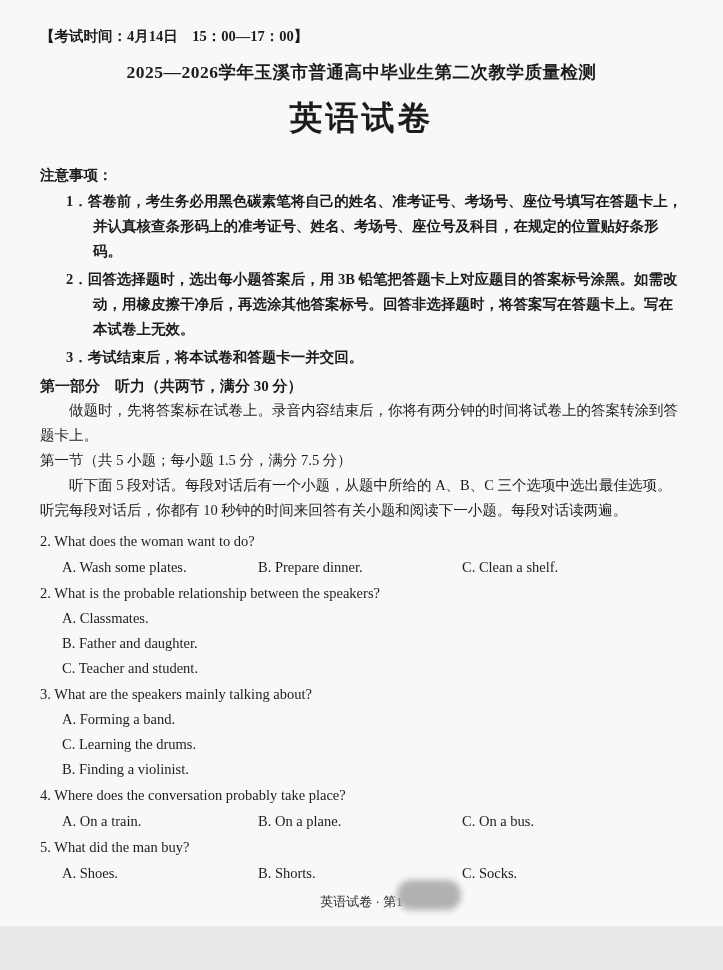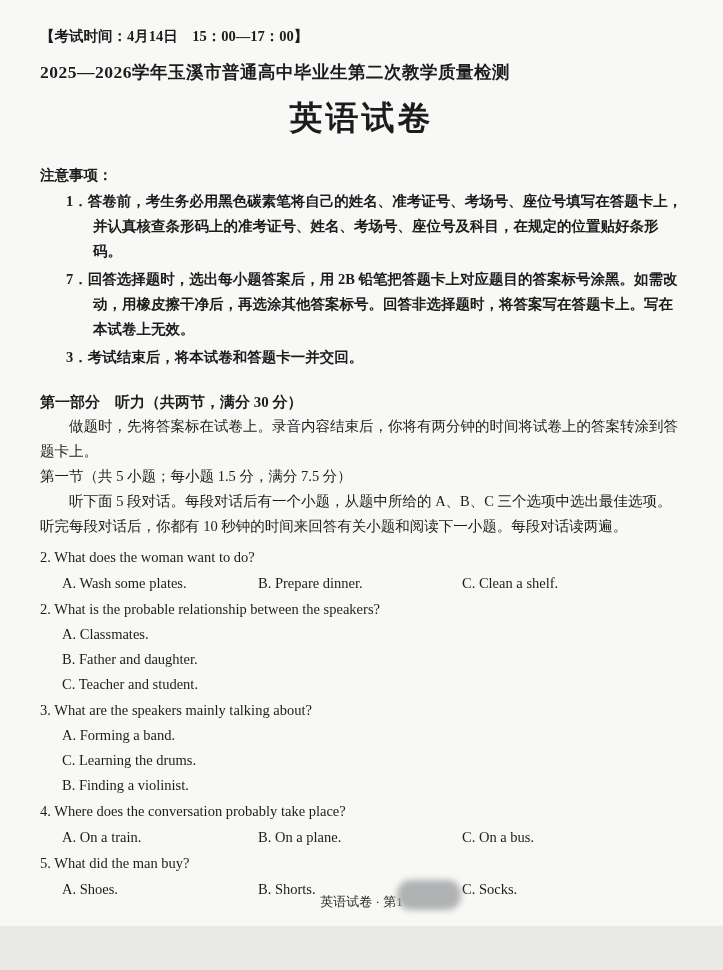--- a/index.html
+++ b/index.html
@@ -14,21 +14,21 @@
     color: #1c1c1c;
     padding: 26px 40px 0 40px;
     overflow: hidden;
   }
   .exam-time {
     font-size: 14.5px;
     font-weight: bold;
     line-height: 20px;
   }
   .main-title {
-    text-align: left;
+    text-align: center;
     font-size: 17.5px;
     font-weight: bold;
     margin-top: 14px;
     line-height: 24px;
     letter-spacing: 0.5px;
   }
   .subject-title {
     text-align: center;
     font-size: 33px;
     font-weight: 600;
@@ -48,21 +48,21 @@
     font-weight: 600;
     line-height: 25px;
     padding-left: 53px;
     text-indent: -27px;
     margin-bottom: 3px;
   }
   .part-heading {
     font-size: 15px;
     font-weight: bold;
     line-height: 24px;
-    margin-top: 20px;
+    margin-top: 4px;
   }
   .para {
     font-size: 14.5px;
     line-height: 25px;
     text-indent: 2em;
   }
   .section-heading {
     font-size: 14.5px;
     line-height: 25px;
   }
@@ -111,21 +111,21 @@
 
   <div class="exam-time">【考试时间：4月14日　15：00—17：00】</div>
 
   <div class="main-title">2025—2026学年玉溪市普通高中毕业生第二次教学质量检测</div>
 
   <div class="subject-title">英语试卷</div>
 
   <div class="notice">
     <div class="notice-heading">注意事项：</div>
     <div class="notice-item">1．答卷前，考生务必用黑色碳素笔将自己的姓名、准考证号、考场号、座位号填写在答题卡上，并认真核查条形码上的准考证号、姓名、考场号、座位号及科目，在规定的位置贴好条形码。</div>
-    <div class="notice-item">7．回答选择题时，选出每小题答案后，用 2B 铅笔把答题卡上对应题目的答案标号涂黑。如需改动，用橡皮擦干净后，再选涂其他答案标号。回答非选择题时，将答案写在答题卡上。写在本试卷上无效。</div>
+    <div class="notice-item">2．回答选择题时，选出每小题答案后，用 3B 铅笔把答题卡上对应题目的答案标号涂黑。如需改动，用橡皮擦干净后，再选涂其他答案标号。回答非选择题时，将答案写在答题卡上。写在本试卷上无效。</div>
     <div class="notice-item">3．考试结束后，将本试卷和答题卡一并交回。</div>
   </div>
 
   <div class="part-heading">第一部分　听力（共两节，满分 30 分）</div>
 
   <div class="para">做题时，先将答案标在试卷上。录音内容结束后，你将有两分钟的时间将试卷上的答案转涂到答题卡上。</div>
 
   <div class="section-heading">第一节（共 5 小题；每小题 1.5 分，满分 7.5 分）</div>
 
   <div class="para">听下面 5 段对话。每段对话后有一个小题，从题中所给的 A、B、C 三个选项中选出最佳选项。听完每段对话后，你都有 10 秒钟的时间来回答有关小题和阅读下一小题。每段对话读两遍。</div>

